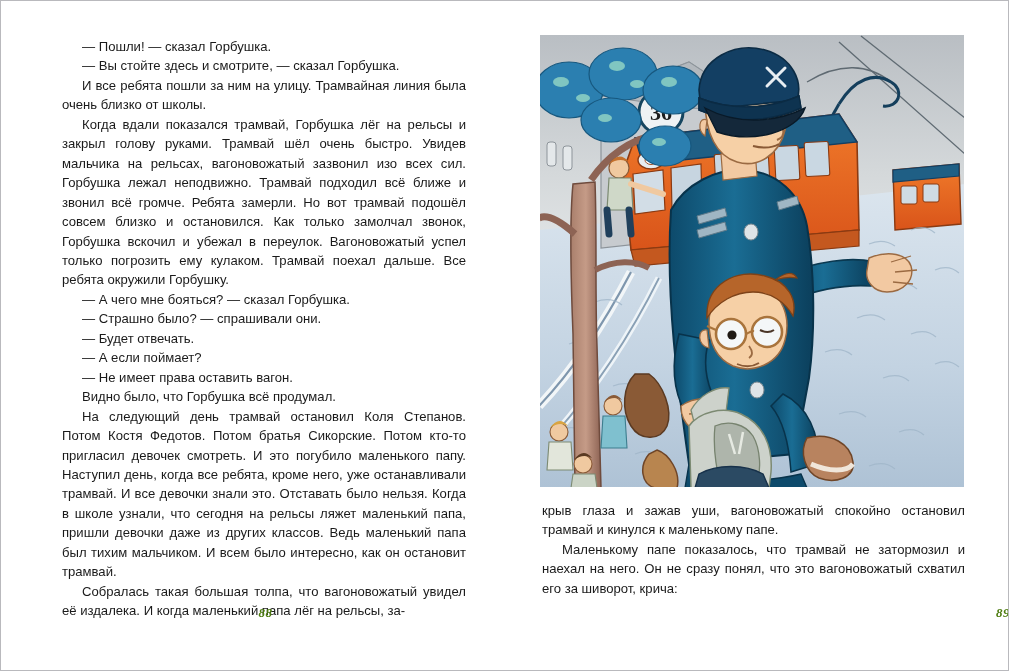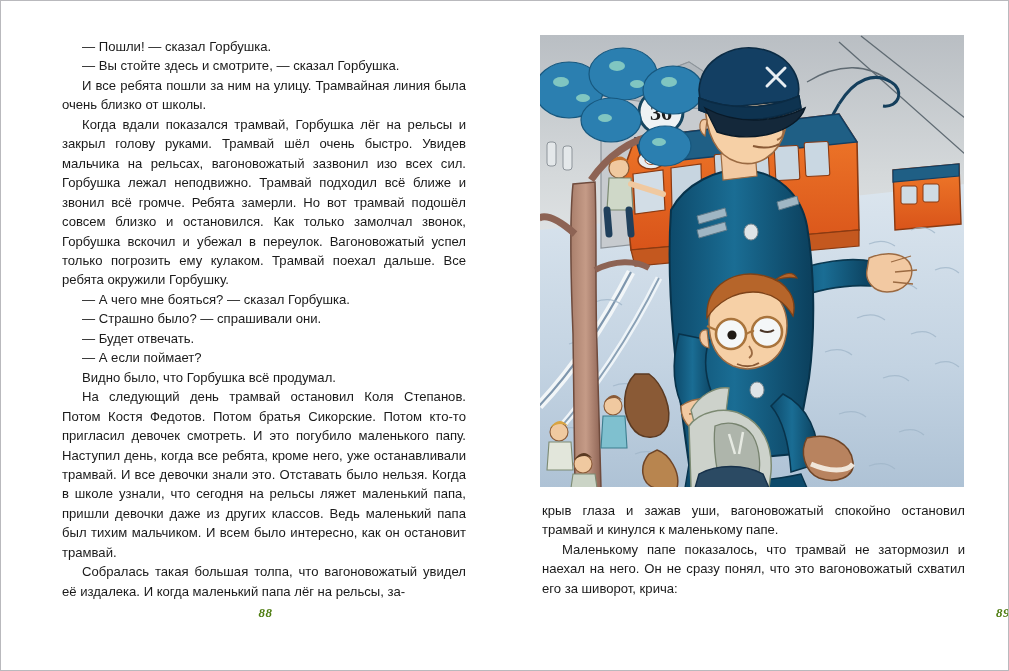--- a/index.html
+++ b/index.html
@@ -79,20 +79,21 @@
 
     <div class="col col-left">
       <p class="ind">— Пошли! — сказал Горбушка.</p>
       <p class="ind">— Вы стойте здесь и смотрите, — сказал Горбушка.</p>
       <p class="ind">И все ребята пошли за ним на улицу. Трамвайная линия была очень близко от школы.</p>
       <p class="ind">Когда вдали показался трамвай, Горбушка лёг на рельсы и закрыл голову руками. Трамвай шёл очень быстро. Увидев мальчика на рельсах, вагоновожатый зазвонил изо всех сил. Горбушка лежал неподвижно. Трамвай подходил всё ближе и звонил всё громче. Ребята замерли. Но вот трамвай подошёл совсем близко и остановился. Как только замолчал звонок, Горбушка вскочил и убежал в переулок. Вагоновожатый успел только погрозить ему кулаком. Трамвай поехал дальше. Все ребята окружили Горбушку.</p>
       <p class="ind">— А чего мне бояться? — сказал Горбушка.</p>
       <p class="ind">— Страшно было? — спрашивали они.</p>
       <p class="ind">— Будет отвечать.</p>
       <p class="ind">— А если поймает?</p>
+      <p class="ind">— Не имеет права оставить вагон.</p>
       <p class="ind">Видно было, что Горбушка всё продумал.</p>
       <p class="ind">На следующий день трамвай остановил Коля Степанов. Потом Костя Федотов. Потом братья Сикорские. Потом кто-то пригласил девочек смотреть. И это погубило маленького папу. Наступил день, когда все ребята, кроме него, уже останавливали трамвай. И все девочки знали это. Отставать было нельзя. Когда в школе узнали, что сегодня на рельсы ляжет маленький папа, пришли девочки даже из других классов. Ведь маленький папа был тихим мальчиком. И всем было интересно, как он остановит трамвай.</p>
       <p class="ind">Собралась такая большая толпа, что вагоновожатый увидел её издалека. И когда маленький папа лёг на рельсы, за-</p>
     </div>
 
     <div class="col col-right">
       <p class="noind">крыв глаза и зажав уши, вагоновожатый спокойно остановил трамвай и кинулся к маленькому папе.</p>
       <p class="ind">Маленькому папе показалось, что трамвай не затормозил и наехал на него. Он не сразу понял, что это вагоновожатый схватил его за шиворот, крича:</p>
     </div>
 

